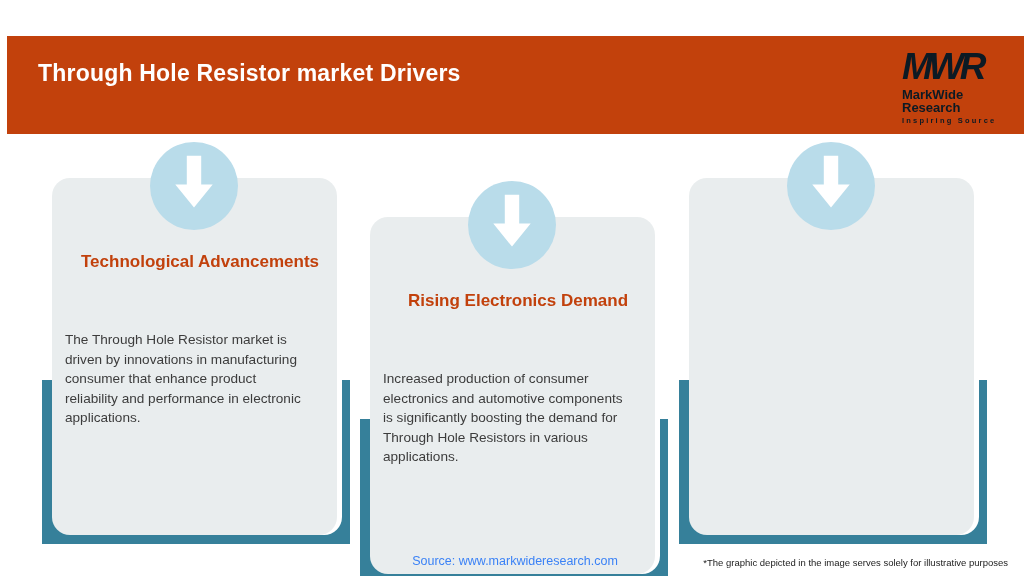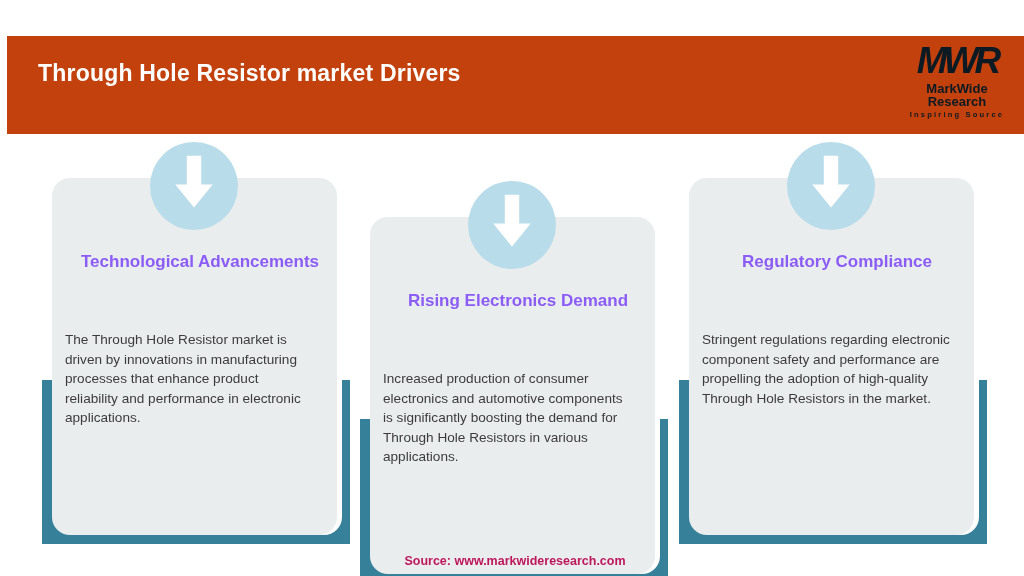--- a/index.html
+++ b/index.html
@@ -13,21 +13,21 @@
   .header {
     position:absolute; left:7px; top:0; width:1017px; height:98px;
     background:#c2410c;
     margin-top:36px;
   }
   .page-title {
     position:absolute; left:31px; top:24px;
     font-size:23px; font-weight:bold; color:#ffffff; letter-spacing:0.2px;
   }
   .logo {
-    position:absolute; right:12px; top:6px; width:110px; text-align:center;
+    position:absolute; right:12px; top:12px; width:110px; 
     color:#0c1a24; line-height:1;
   }
   .logo-acronym {
     font-size:37px; font-weight:bold; font-style:italic; letter-spacing:-4px;
     display:block; line-height:1.05;
   }
   .logo-company { display:block; font-size:13px; font-weight:bold; margin-top:1px; }
   .logo-tagline { display:block; font-size:7.5px; font-weight:bold; letter-spacing:2.2px; margin-top:3px; }
 
   
@@ -40,38 +40,38 @@
     position:absolute; left:0; top:380px; width:308px; height:164px;
     background:#36809a;
   }
   .card {
     position:absolute; left:10px; top:178px; width:285px; height:357px;
     background:#e9edee; border-radius:18px;
     box-shadow:5px 0 0 #ffffff;
   }
   .card-title {
     position:absolute; top:74px; left:11px; right:0; text-align:center;
-    font-size:17px; font-weight:bold; color:#8b5cf6;
+    font-size:17px; font-weight:bold; color:#c2410c;
   }
   .card-desc {
     position:absolute; top:152px; left:13px; width:268px;
     font-size:13.6px; line-height:19.5px; color:#3c3c3c;
     white-space:pre-line;
   }
   .circle {
     position:absolute; left:108px; top:142px; width:88px; height:88px;
     border-radius:50%; background:#b9dcea;
     display:flex; align-items:center; justify-content:center;
   }
   .circle svg { width:72px; height:72px; display:block; }
 
   
   .source-text {
     position:absolute; left:340px; top:554px; width:350px; text-align:center;
-    font-size:12.5px; font-weight:bold; color:#be185d;
+    font-size:12.5px; font-weight:normal; color:#3b82f6;
   }
   .disclaimer-text {
     position:absolute; right:16px; top:557px;
     font-size:9.5px; color:#222222;
   }
 </style>
 </head>
 <body>
 
 <div class="canvas">
@@ -84,21 +84,21 @@
       <span class="logo-tagline">Inspiring Source</span>
     </div>
   </div>
 
   <div class="card-group pos-0">
     <div class="teal-panel"></div>
     <div class="card">
       <div class="card-title">Technological Advancements</div>
       <div class="card-desc">The Through Hole Resistor market is
 driven by innovations in manufacturing
-processes that enhance product
+consumer that enhance product
 reliability and performance in electronic
 applications.</div>
     </div>
     <div class="circle">
       <span>
         <svg viewBox="0 0 100 100">
             <path d="M40 8 H60 V48 H76 L50 80 L24 48 H40 Z" fill="#ffffff"></path>
           </svg>
       </span>
     </div>
@@ -119,30 +119,26 @@
         <svg viewBox="0 0 100 100">
             <path d="M40 8 H60 V48 H76 L50 80 L24 48 H40 Z" fill="#ffffff"></path>
           </svg>
       </span>
     </div>
   </div>
 
   <div class="card-group pos-2">
     <div class="teal-panel"></div>
     <div class="card">
-      <div class="card-title">Regulatory Compliance</div>
-      <div class="card-desc">Stringent regulations regarding electronic
-component safety and performance are
-propelling the adoption of high-quality
-Through Hole Resistors in the market.</div>
     </div>
     <div class="circle">
       <span>
         <svg viewBox="0 0 100 100">
             <path d="M40 8 H60 V48 H76 L50 80 L24 48 H40 Z" fill="#ffffff"></path>
           </svg>
       </span>
     </div>
   </div>
 
   <div class="source-text">Source: www.markwideresearch.com</div>
+  <div class="disclaimer-text">*The graphic depicted in the image serves solely for illustrative purposes</div>
 
 </div>
 
 </body></html>

